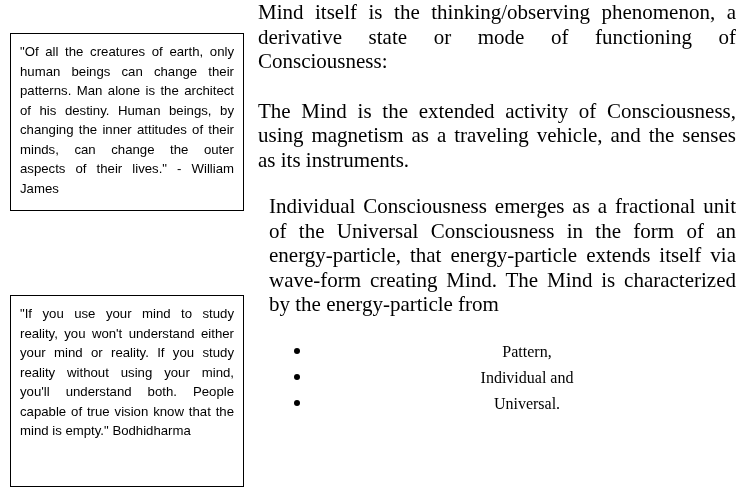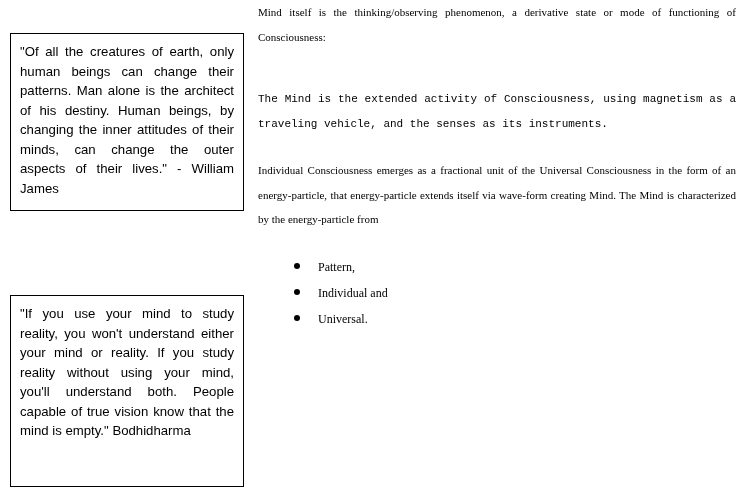--- a/index.html
+++ b/index.html
@@ -58,39 +58,40 @@
   
   .right-col {
     position: absolute;
     left: 258px;
     top: 0px;
     width: 478px;
   }
   .body-par {
     margin: 0;
     font-family: "Liberation Serif", serif;
-    font-size: 11px;
+    font-size: 21px;
     line-height: 24.5px;
     text-align: justify;
     text-justify: inter-word;
   }
-  .par-gap-lg { margin-top: 38px; font-family: Liberation Mono, monospace; }
-  .par-gap-md { margin-top: 22px; }
+  .par-gap-lg { margin-top: 25px; }
+  .par-gap-md { margin-top: 22px; margin-left: 11px; }
   .par-gap-sm { margin-top: 12px; }
   .bullet-list {
     margin: 22px 0 0 0;
     padding: 0;
     list-style: none;
   }
   .bullet-list li {
     font-family: "Liberation Serif", serif;
-    font-size: 12px;
+    font-size: 16px;
     line-height: 26px;
     position: relative;
     padding-left: 60px;
+    text-align: center;
   }
   .bullet-list li .bullet-dot {
     position: absolute;
     left: 36px;
     top: 9px;
     width: 6px;
     height: 6px;
     background: #000000;
     border-radius: 50%;
   }

